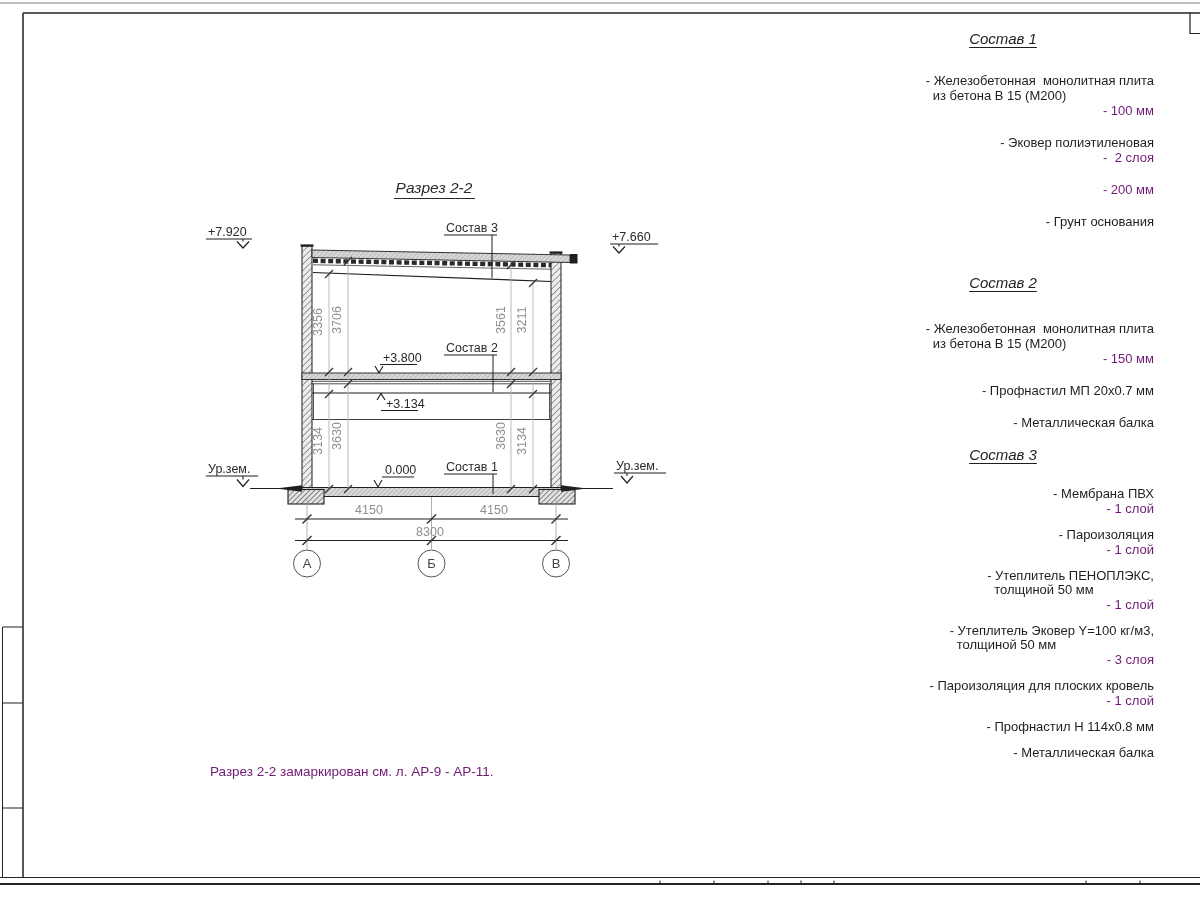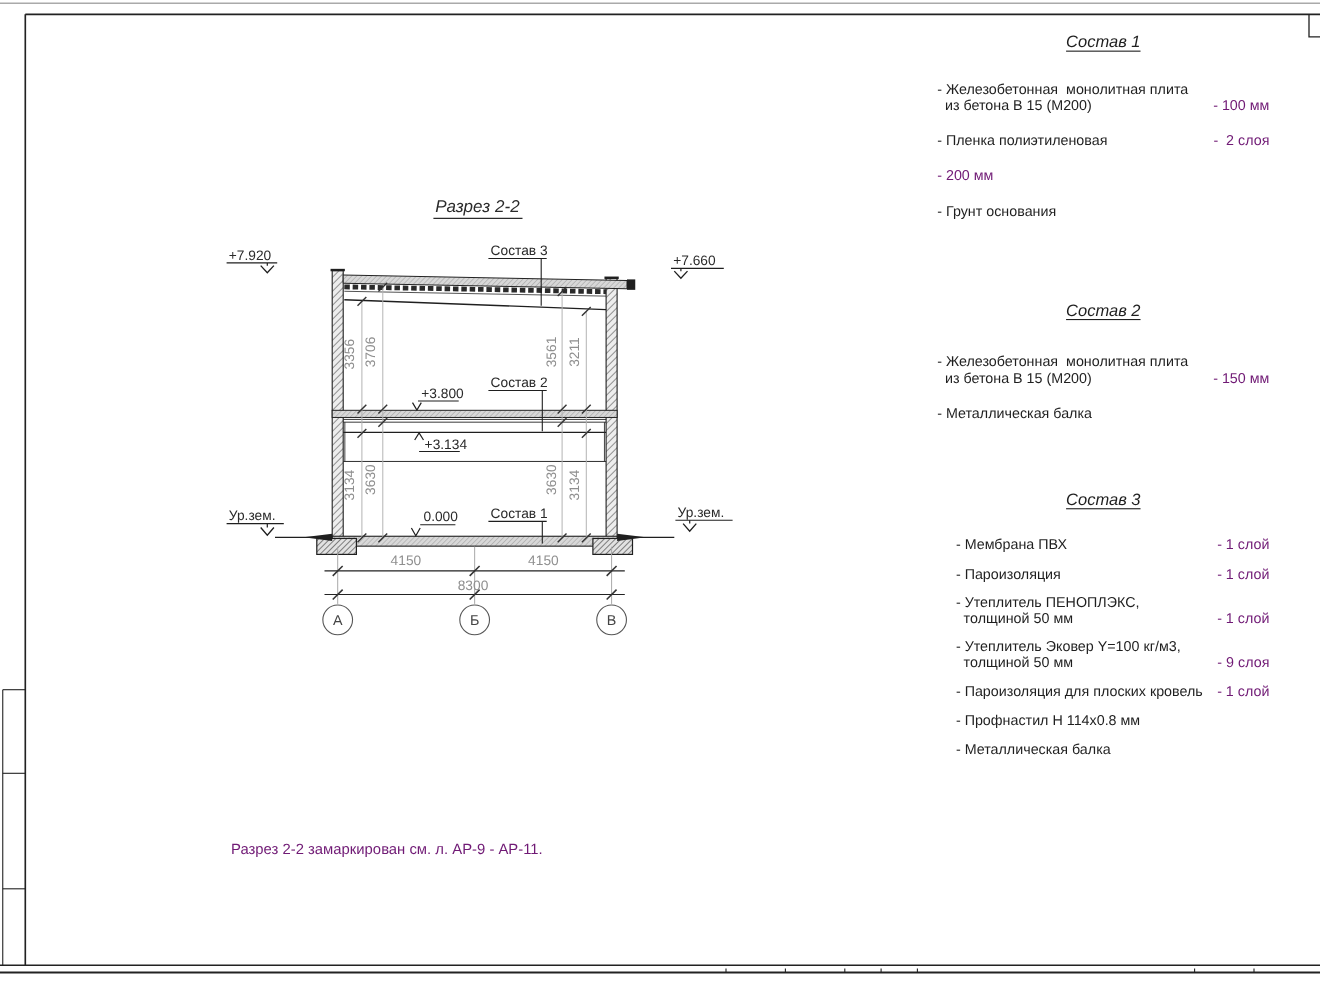--- a/index.html
+++ b/index.html
@@ -14,21 +14,21 @@
   .svg-axis{font-family:"Liberation Sans", sans-serif;font-size:13px;fill:#444;}
 
   .panel-sec{position:absolute;left:852px;width:302px;}
   .sec-head{
     text-align:center;font-style:italic;font-size:15px;color:#1f1f1f;
     text-decoration:underline;text-underline-offset:3px;
   }
   .sec1{top:30px;}  .sec1 .sec-head{margin-bottom:26px;}
   .sec2{top:274px;} .sec2 .sec-head{margin-bottom:30px;}
   .sec3{top:446px;} .sec3 .sec-head{margin-bottom:24px;}
-  .item{display:flex;justify-content:space-between;align-items:flex-end;}
+  .item{display:flex;justify-content:space-between;align-items:flex-end;flex-direction:column;}
   .sec1 .item,.sec2 .item{margin-bottom:17px;}
   .sec3 .item{margin-bottom:12px;}
   .itx{font-size:13px;line-height:15px;color:#1f1f1f;}
   .sec3 .itx{line-height:14px;margin-left:17px;}
   .itx div{white-space:pre;}
   .itx .l2{margin-left:7px;}
   .ival{font-size:13px;line-height:15px;color:#701a75;white-space:pre;}
 
   #note{position:absolute;left:210px;top:764px;font-size:13.5px;color:#701a75;white-space:pre;}
 </style>
@@ -234,21 +234,21 @@
   <div class="sec-head">Состав 1</div>
   <div class="item">
     <div class="itx">
         <div class="l1">- Железобетонная  монолитная плита</div>
         <div class="l2">из бетона В 15 (М200)</div>
       </div>
     <div class="ival">- 100 мм</div>
   </div>
   <div class="item">
     <div class="itx">
-        <div class="l1">- Пленка полиэтиленовая</div>
+        <div class="l1">- Эковер полиэтиленовая</div>
       </div>
     <div class="ival">-  2 слоя</div>
   </div>
   <div class="item">
     <div class="ival">- 200 мм</div>
   </div>
   <div class="item">
     <div class="itx">
         <div class="l1">- Грунт основания</div>
       </div>
@@ -260,20 +260,26 @@
   <div class="sec-head">Состав 2</div>
   <div class="item">
     <div class="itx">
         <div class="l1">- Железобетонная  монолитная плита</div>
         <div class="l2">из бетона В 15 (М200)</div>
       </div>
     <div class="ival">- 150 мм</div>
   </div>
   <div class="item">
     <div class="itx">
+        <div class="l1">- Профнастил МП 20х0.7 мм</div>
+      </div>
+    <div class="ival"></div>
+  </div>
+  <div class="item">
+    <div class="itx">
         <div class="l1">- Металлическая балка</div>
       </div>
     <div class="ival"></div>
   </div>
 </div>
 
 <div class="panel-sec sec3">
   <div class="sec-head">Состав 3</div>
   <div class="item">
     <div class="itx">
@@ -292,21 +298,21 @@
         <div class="l1">- Утеплитель ПЕНОПЛЭКС,</div>
         <div class="l2">толщиной 50 мм</div>
       </div>
     <div class="ival">- 1 слой</div>
   </div>
   <div class="item">
     <div class="itx">
         <div class="l1">- Утеплитель Эковер Y=100 кг/м3,</div>
         <div class="l2">толщиной 50 мм</div>
       </div>
-    <div class="ival">- 9 слоя</div>
+    <div class="ival">- 3 слоя</div>
   </div>
   <div class="item">
     <div class="itx">
         <div class="l1">- Пароизоляция для плоских кровель</div>
       </div>
     <div class="ival">- 1 слой</div>
   </div>
   <div class="item">
     <div class="itx">
         <div class="l1">- Профнастил Н 114х0.8 мм</div>

